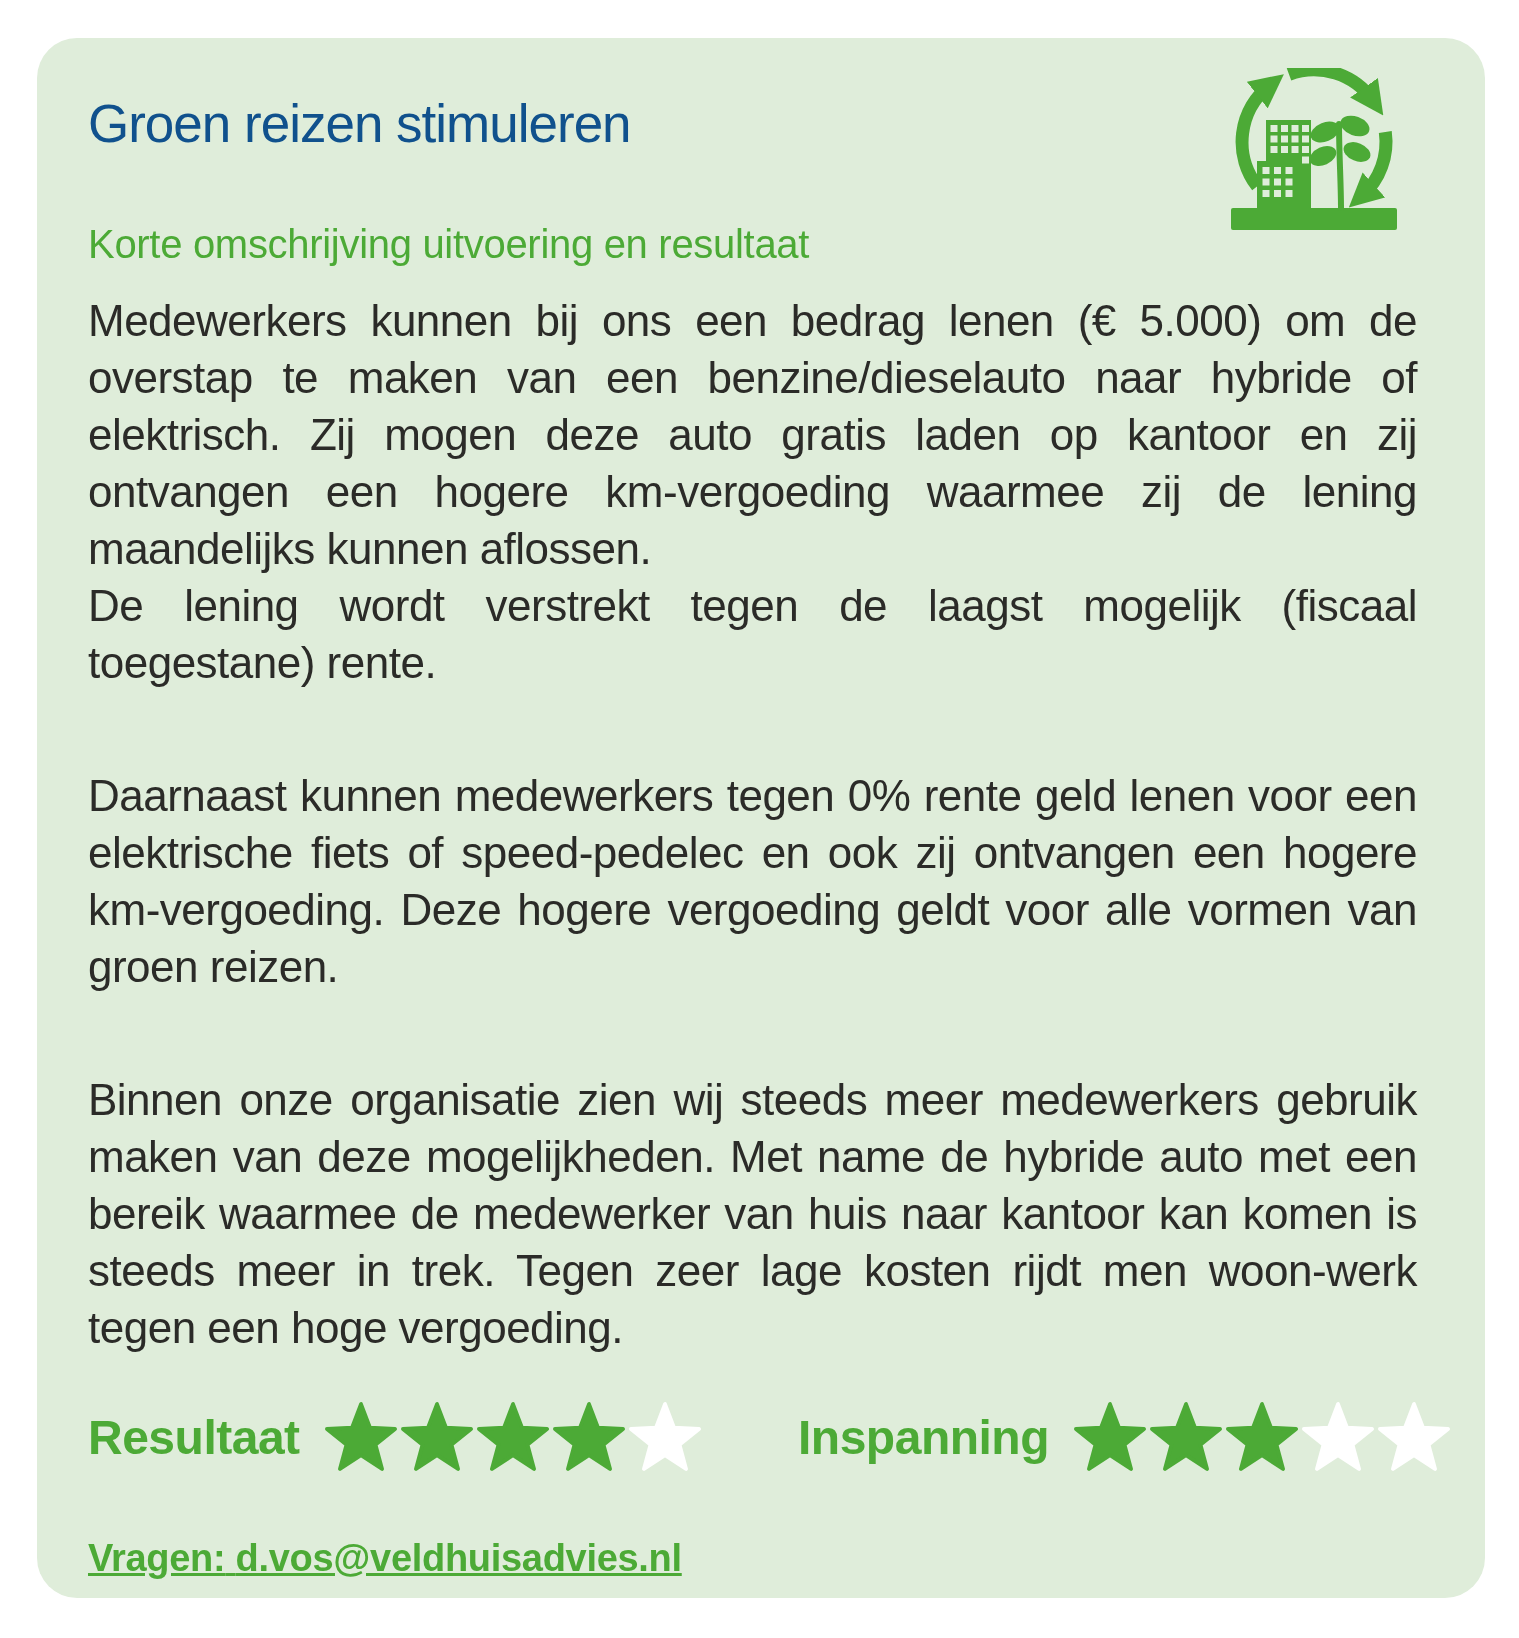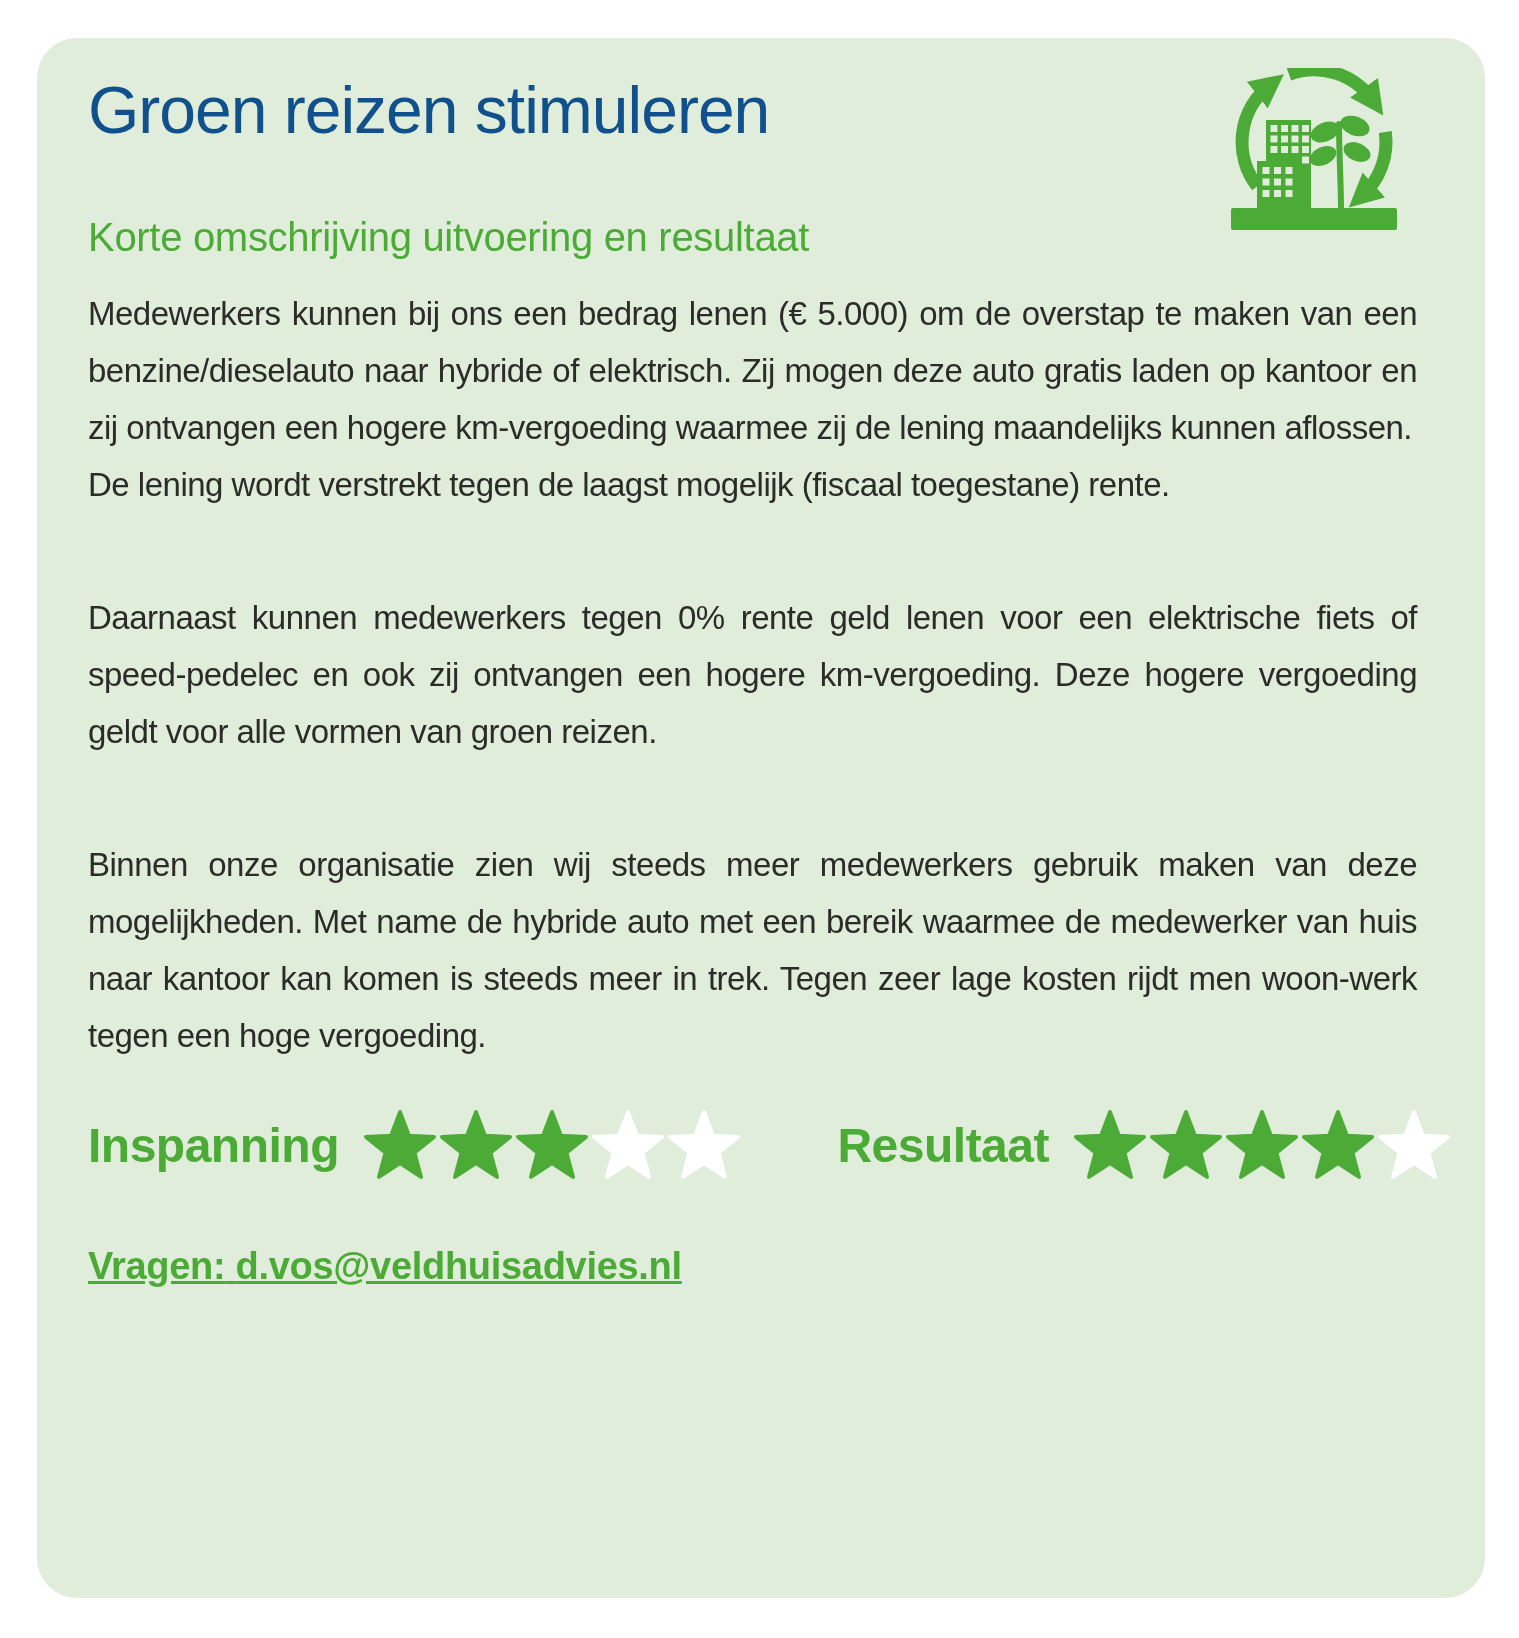--- a/index.html
+++ b/index.html
@@ -19,35 +19,35 @@
   .page{padding:38px 34px 40px 37px;width:1519px;height:1638px;}
   .card{
     position:relative;
     width:1448px;height:1560px;
     background:var(--card-bg);
     border-radius:40px;
     padding:0 68px 0 51px;
     overflow:hidden;
   }
   .title{
-    margin-top:38px;
-    font-size:66px;line-height:1.05;font-weight:400;
+    margin-top:58px;
+    font-size:53px;line-height:1.05;font-weight:400;
     letter-spacing:-1px;
     color:var(--title-blue);
   }
   .icon-wrap{position:absolute;top:30px;right:86px;width:170px;height:165px;}
   .subtitle{
     margin-top:70px;
     font-size:40px;line-height:1.1;font-weight:400;
     letter-spacing:-0.3px;
     color:var(--accent-green);
   }
   .para{
     margin-top:26px;
-    font-size:33px;line-height:57px;font-weight:400;
+    font-size:44px;line-height:57px;font-weight:400;
     letter-spacing:-0.5px;
     color:var(--body-text);
     text-align:justify;
     white-space:pre-line;
     width:1329px;
   }
   .para + .para{margin-top:76px;}
   .ratings-row{
     margin-top:45px;
     width:1363px; 
@@ -136,59 +136,59 @@
 
     <h2 class="subtitle">Korte omschrijving uitvoering en resultaat</h2>
 
     <p class="para">Medewerkers kunnen bij ons een bedrag lenen (€ 5.000) om de overstap te maken van een benzine/dieselauto naar hybride of elektrisch. Zij mogen deze auto gratis laden op kantoor en zij ontvangen een hogere km-vergoeding waarmee zij de lening maandelijks kunnen aflossen.
 De lening wordt verstrekt tegen de laagst mogelijk (fiscaal toegestane) rente.</p>
     <p class="para">Daarnaast kunnen medewerkers tegen 0% rente geld lenen voor een elektrische fiets of speed-pedelec en ook zij ontvangen een hogere km-vergoeding. Deze hogere vergoeding geldt voor alle vormen van groen reizen.</p>
     <p class="para">Binnen onze organisatie zien wij steeds meer medewerkers gebruik maken van deze mogelijkheden. Met name de hybride auto met een bereik waarmee de medewerker van huis naar kantoor kan komen is steeds meer in trek. Tegen zeer lage kosten rijdt men woon-werk tegen een hoge vergoeding.</p>
 
     <div class="ratings-row">
       <div class="rating">
+        <span class="rating-label">Resultaat</span>
+        <div class="stars">
+            <svg width="78" height="74" viewBox="0 0 100 95">
+              <polygon points="50,4 38.5,34.2 6.3,35.8 31.5,56 23,87.2 50,69.5 77,87.2 68.5,56 93.7,35.8 61.5,34.2" fill="#4caa36" stroke="#4caa36" stroke-width="5" stroke-linejoin="round"></polygon>
+            </svg>
+            <svg width="78" height="74" viewBox="0 0 100 95">
+              <polygon points="50,4 38.5,34.2 6.3,35.8 31.5,56 23,87.2 50,69.5 77,87.2 68.5,56 93.7,35.8 61.5,34.2" fill="#4caa36" stroke="#4caa36" stroke-width="5" stroke-linejoin="round"></polygon>
+            </svg>
+            <svg width="78" height="74" viewBox="0 0 100 95">
+              <polygon points="50,4 38.5,34.2 6.3,35.8 31.5,56 23,87.2 50,69.5 77,87.2 68.5,56 93.7,35.8 61.5,34.2" fill="#4caa36" stroke="#4caa36" stroke-width="5" stroke-linejoin="round"></polygon>
+            </svg>
+            <svg width="78" height="74" viewBox="0 0 100 95">
+              <polygon points="50,4 38.5,34.2 6.3,35.8 31.5,56 23,87.2 50,69.5 77,87.2 68.5,56 93.7,35.8 61.5,34.2" fill="#4caa36" stroke="#4caa36" stroke-width="5" stroke-linejoin="round"></polygon>
+            </svg>
+            <svg width="78" height="74" viewBox="0 0 100 95">
+              <polygon points="50,4 38.5,34.2 6.3,35.8 31.5,56 23,87.2 50,69.5 77,87.2 68.5,56 93.7,35.8 61.5,34.2" fill="#ffffff" stroke="#ffffff" stroke-width="5" stroke-linejoin="round"></polygon>
+            </svg>
+          </div>
+      </div>
+      <div class="rating">
         <span class="rating-label">Inspanning</span>
         <div class="stars">
             <svg width="78" height="74" viewBox="0 0 100 95">
               <polygon points="50,4 38.5,34.2 6.3,35.8 31.5,56 23,87.2 50,69.5 77,87.2 68.5,56 93.7,35.8 61.5,34.2" fill="#4caa36" stroke="#4caa36" stroke-width="5" stroke-linejoin="round"></polygon>
             </svg>
             <svg width="78" height="74" viewBox="0 0 100 95">
               <polygon points="50,4 38.5,34.2 6.3,35.8 31.5,56 23,87.2 50,69.5 77,87.2 68.5,56 93.7,35.8 61.5,34.2" fill="#4caa36" stroke="#4caa36" stroke-width="5" stroke-linejoin="round"></polygon>
             </svg>
             <svg width="78" height="74" viewBox="0 0 100 95">
               <polygon points="50,4 38.5,34.2 6.3,35.8 31.5,56 23,87.2 50,69.5 77,87.2 68.5,56 93.7,35.8 61.5,34.2" fill="#4caa36" stroke="#4caa36" stroke-width="5" stroke-linejoin="round"></polygon>
             </svg>
             <svg width="78" height="74" viewBox="0 0 100 95">
               <polygon points="50,4 38.5,34.2 6.3,35.8 31.5,56 23,87.2 50,69.5 77,87.2 68.5,56 93.7,35.8 61.5,34.2" fill="#ffffff" stroke="#ffffff" stroke-width="5" stroke-linejoin="round"></polygon>
             </svg>
             <svg width="78" height="74" viewBox="0 0 100 95">
               <polygon points="50,4 38.5,34.2 6.3,35.8 31.5,56 23,87.2 50,69.5 77,87.2 68.5,56 93.7,35.8 61.5,34.2" fill="#ffffff" stroke="#ffffff" stroke-width="5" stroke-linejoin="round"></polygon>
             </svg>
           </div>
       </div>
-      <div class="rating">
-        <span class="rating-label">Resultaat</span>
-        <div class="stars">
-            <svg width="78" height="74" viewBox="0 0 100 95">
-              <polygon points="50,4 38.5,34.2 6.3,35.8 31.5,56 23,87.2 50,69.5 77,87.2 68.5,56 93.7,35.8 61.5,34.2" fill="#4caa36" stroke="#4caa36" stroke-width="5" stroke-linejoin="round"></polygon>
-            </svg>
-            <svg width="78" height="74" viewBox="0 0 100 95">
-              <polygon points="50,4 38.5,34.2 6.3,35.8 31.5,56 23,87.2 50,69.5 77,87.2 68.5,56 93.7,35.8 61.5,34.2" fill="#4caa36" stroke="#4caa36" stroke-width="5" stroke-linejoin="round"></polygon>
-            </svg>
-            <svg width="78" height="74" viewBox="0 0 100 95">
-              <polygon points="50,4 38.5,34.2 6.3,35.8 31.5,56 23,87.2 50,69.5 77,87.2 68.5,56 93.7,35.8 61.5,34.2" fill="#4caa36" stroke="#4caa36" stroke-width="5" stroke-linejoin="round"></polygon>
-            </svg>
-            <svg width="78" height="74" viewBox="0 0 100 95">
-              <polygon points="50,4 38.5,34.2 6.3,35.8 31.5,56 23,87.2 50,69.5 77,87.2 68.5,56 93.7,35.8 61.5,34.2" fill="#4caa36" stroke="#4caa36" stroke-width="5" stroke-linejoin="round"></polygon>
-            </svg>
-            <svg width="78" height="74" viewBox="0 0 100 95">
-              <polygon points="50,4 38.5,34.2 6.3,35.8 31.5,56 23,87.2 50,69.5 77,87.2 68.5,56 93.7,35.8 61.5,34.2" fill="#ffffff" stroke="#ffffff" stroke-width="5" stroke-linejoin="round"></polygon>
-            </svg>
-          </div>
-      </div>
     </div>
 
     <div class="contact">
       <span>Vragen:</span>
       <span> </span>
       <span>d.vos@veldhuisadvies.nl</span>
     </div>
 
   </div>
 </div>

